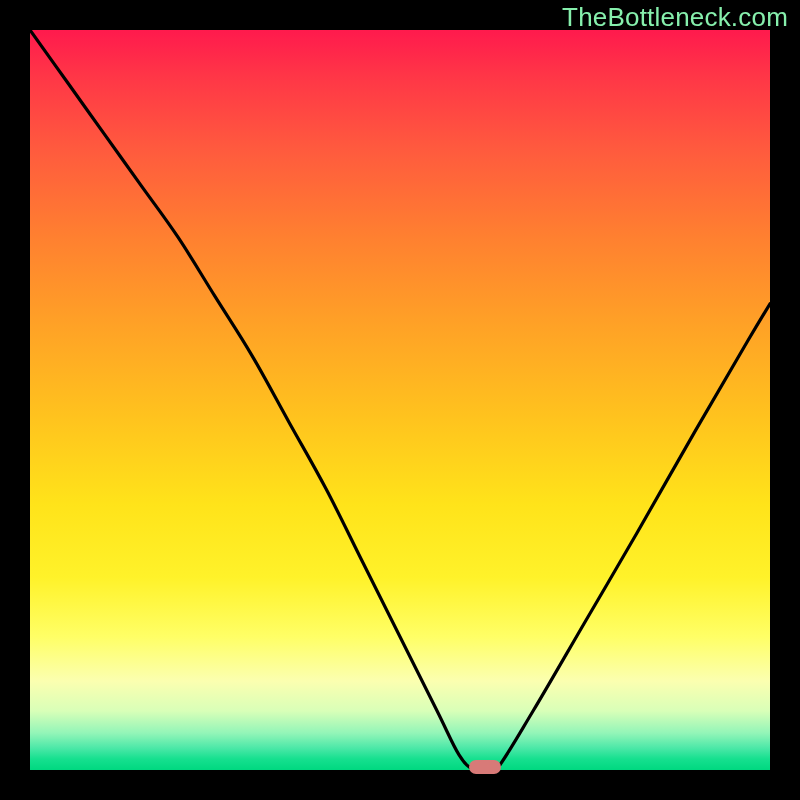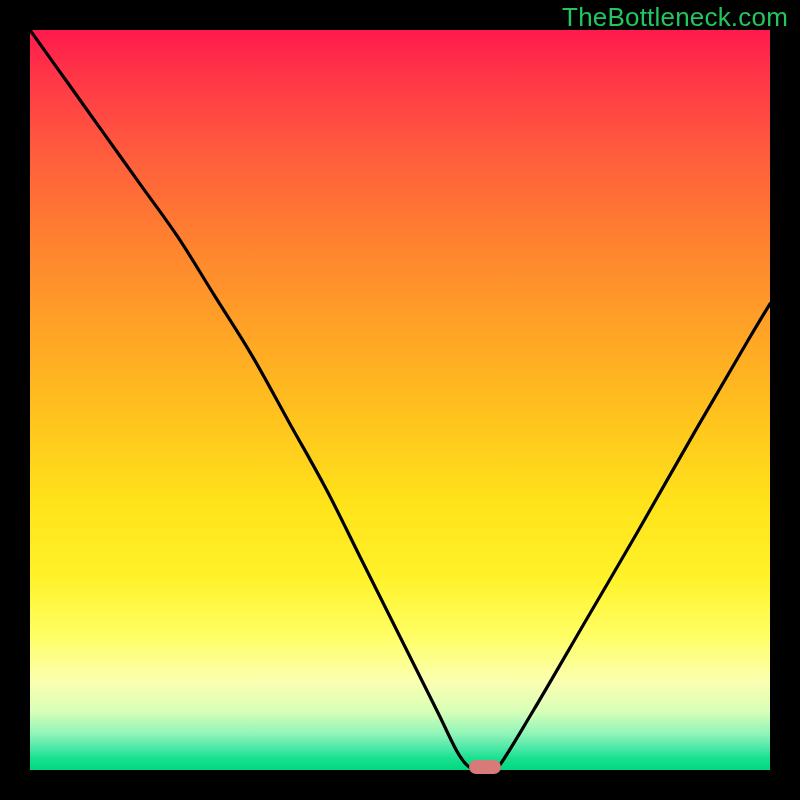--- a/index.html
+++ b/index.html
@@ -16,21 +16,21 @@
     left: 0;
     top: 0;
     width: 800px;
     height: 800px;
     background: #000;
   }
   .watermark {
     position: absolute;
     top: 2px;
     right: 12px;
-    color: #22c55e;
+    color: #86efac;
     font-size: 26px;
     font-weight: 500;
     letter-spacing: 0.2px;
     user-select: none;
   }
   .plot-area {
     position: absolute;
     left: 30px;
     top: 30px;
     width: 740px;

